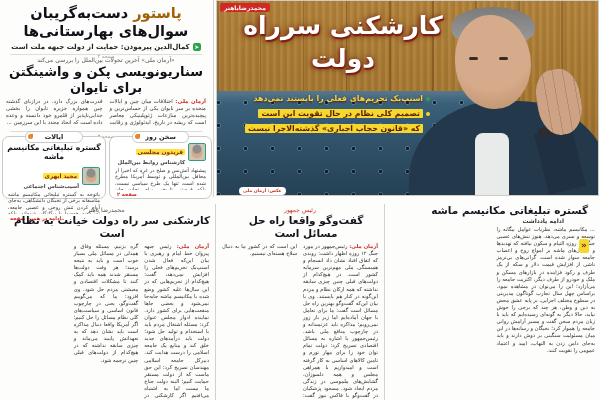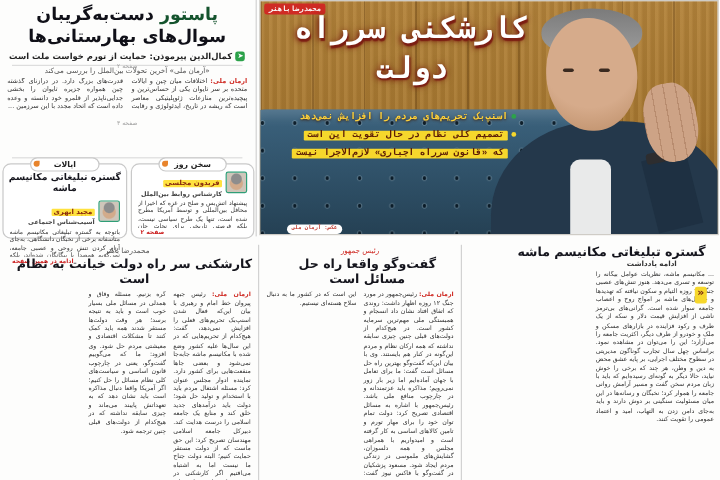--- a/index.html
+++ b/index.html
@@ -5,21 +5,21 @@
   html,body{margin:0;padding:0;}
   body{font-family:"DejaVu Sans",sans-serif;background:#888;}
   #page{position:relative;width:600px;height:400px;background:#fdfdfc;overflow:hidden;direction:rtl;}
   .abs{position:absolute;}
   .vline{position:absolute;width:1px;background:#d2d2d2;}
   .hline{position:absolute;height:1px;background:#ddd;}
 
   
   #art1{left:0;top:2px;width:212px;}
   #art1 h1{margin:2px 6px 0;font-size:14.5px;line-height:18px;text-align:center;color:#101018;}
-  .red-word{color:#14532d;}
+  .red-word{color:#a16207;}
   .subrow{display:flex;justify-content:center;align-items:center;gap:3px;margin-top:3px;}
   .tg-icon{width:8px;height:8px;background:#2ca24a;border-radius:2px;color:#fff;font-size:6px;line-height:8px;text-align:center;}
   .subrow b{font-size:7px;color:#222;}
   .pgref{font-size:5px;color:#9a9a9a;text-align:center;margin-top:2px;}
   #art2{left:0;top:56px;width:212px;}
   .kicker{font-size:6px;color:#555;text-align:center;}
   #art2 h2{margin:1px 4px 0;font-size:13px;line-height:16px;text-align:center;color:#101018;}
   .lead2{margin:2px 6px 0;height:33px;overflow:hidden;columns:2;column-gap:7px;column-fill:auto;
          font-size:5.4px;line-height:7px;text-align:justify;color:#333;}
   .leadlbl{color:#cf2b24;font-weight:bold;}
@@ -39,21 +39,21 @@
   .aname{display:inline-block;background:#ffe23f;color:#8a2b0e;font-weight:bold;font-size:5.8px;padding:0 2px;border-radius:1px;}
   .arole{font-size:5.3px;font-weight:bold;color:#444;margin-top:1px;}
   .boxbody{margin:2px 5px 0;height:23px;overflow:hidden;font-size:5.1px;line-height:6.4px;text-align:justify;color:#333;}
   .boxref{font-size:5px;color:#cc2222;font-weight:bold;text-align:left;margin:1px 7px 0;}
 
   
   #photo{left:216px;top:0;width:383px;height:196px;overflow:hidden;border:1px solid #cfccc6;box-sizing:border-box;
     background:
       repeating-linear-gradient(90deg,rgba(70,38,2,.28) 0 1.5px,rgba(255,255,255,0) 1.5px 43px),
       repeating-linear-gradient(90deg,rgba(255,245,220,.06) 0 2px,rgba(0,0,0,.05) 4px 7px),
-      linear-gradient(180deg,#b2823a 0%,#a5762f 55%,#8c6122 100%); font-family: Liberation Mono, monospace;}
+      linear-gradient(180deg,#b2823a 0%,#a5762f 55%,#8c6122 100%);}
   .couch{position:absolute;left:-12px;bottom:-14px;width:278px;height:118px;border-radius:16px 16px 0 0;
     background:
       radial-gradient(circle,rgba(8,24,36,.95) 0 1.3px,rgba(210,230,240,.35) 1.8px,rgba(0,0,0,0) 2.6px),
       linear-gradient(180deg,#3c637e 0%,#2c4c62 60%,#223c4e 100%);
     background-size:27px 23px,100% 100%;box-shadow:inset 0 6px 10px rgba(255,255,255,.15);}
   .torso{position:absolute;left:192px;bottom:-18px;width:200px;height:112px;background:#24384b;border-radius:45% 45% 0 0/70% 70% 0 0;}
   .shirt{position:absolute;left:258px;bottom:0;width:34px;height:62px;background:#e9eaea;border-radius:8px 8px 0 0;}
   .head{position:absolute;left:238px;top:14px;width:76px;height:94px;border-radius:46% 54% 48% 52%;
         background:radial-gradient(circle at 48% 38%,#d6ab8b 0 55%,#bb8c66 100%);}
   .hair{position:absolute;left:234px;top:6px;width:84px;height:40px;border-radius:50% 50% 45% 45%;
@@ -101,27 +101,28 @@
   <div class="vline" style="left:213px;top:0;height:197px;"></div>
   <div class="vline" style="left:215px;top:204px;height:196px;"></div>
   <div class="vline" style="left:384px;top:204px;height:196px;"></div>
   <div class="hline" style="left:10px;top:54px;width:192px;"></div>
   <div class="hline" style="left:10px;top:131px;width:192px;"></div>
 
   <div id="art1" class="abs">
     <h1><span class="red-word">پاستور</span><span> دست‌به‌گریبان سوال‌های بهارستانی‌ها</span></h1>
     <div class="subrow">
       <span class="tg-icon">➤</span>
-      <b>کمال‌الدین پیرموذن: حمایت از تورم خواست ملت است</b>
+      <b>کمال‌الدین پیرموذن: حمایت از دولت جبهه ملت است</b>
     </div>
     <div class="pgref">صفحه ۲</div>
   </div>
 
   <div id="art2" class="abs">
     <div class="kicker">«آرمان ملی» آخرین تحولات بین‌الملل را بررسی می‌کند</div>
+    <h2>سناریونویسی پکن و واشینگتن برای تایوان</h2>
     <div class="lead2">
       <span class="leadlbl">آرمان ملی:</span>
       <span>اختلافات میان چین و ایالات متحده بر سر تایوان یکی از حساس‌ترین و پیچیده‌ترین منازعات ژئوپلیتیکی معاصر است که ریشه در تاریخ، ایدئولوژی و رقابت قدرت‌های بزرگ دارد. در درازنای گذشته چین همواره جزیره تایوان را بخشی جدایی‌ناپذیر از قلمرو خود دانسته و وعده داده است که اتحاد مجدد با این سرزمین ...</span>
     </div>
     <div class="pgref">صفحه ۳</div>
   </div>
 
   <div id="box-yad" class="box">
     <div class="tab"><i></i><span>ایالات</span></div>
     <h3>گستره تبلیغاتی مکانیسم ماشه</h3>
@@ -158,23 +159,23 @@
     <div class="eye" style="left:252px;top:56px;"></div>
     <div class="eye" style="left:282px;top:56px;"></div>
     <div class="arm"></div>
     <div class="watch"></div>
     <div class="hand"></div>
     <div class="ptag">محمدرضاباهنر</div>
     <div class="pheadline">
       <div>کارشکنی سرراه دولت</div>
     </div>
     <div class="bullets">
-      <div><span class="dot" style="background:#2ca24a;"></span><span class="b-yellowtext">اسنپ‌بک تحریم‌های مردم را افزایش نمی‌دهد</span></div>
+      <div><span class="dot" style="background:#2ca24a;"></span><span class="b-yellowtext">اسنپ‌بک تحریم‌های فعلی را بایستند نمی‌دهد</span></div>
       <div><span class="dot" style="background:#f6d72c;"></span><span class="b-hl">تصمیم کلی نظام در حال تقویت این است</span></div>
-      <div style="padding-right:7px;"><span class="b-hl">که «قانون سرراه اجباری» لازم‌الاجرا نیست</span></div>
+      <div style="padding-right:7px;"><span class="b-hl">که «قانون حجاب اجباری» گذشته‌الاجرا نیست</span></div>
     </div>
     <div class="pcaption">عکس: آرمان ملی</div>
   </div>
 
   <div id="artA" class="abs">
     <div class="bkick">محمدرضا باهنر</div>
     <div class="bhead">کارشکنی سر راه دولت خیانت به نظام است</div>
     <div class="bbody">
       <span class="leadlbl">آرمان ملی:</span>
       <span>رئیس جبهه پیروان خط امام و رهبری با بیان این‌که فعال شدن اسنپ‌بک تحریم‌های فعلی را افزایش نمی‌دهد، گفت: هیچ‌کدام از تحریم‌هایی که در این سال‌ها علیه کشور وضع شده با مکانیسم ماشه جابه‌جا نمی‌شود و بعضی جاها منفعت‌هایی برای کشور دارد. نماینده ادوار مجلس عنوان کرد: مسئله اشتغال مردم باید با استخدام و تولید حل شود؛ دولت باید درآمدهای جدید خلق کند و منابع یک جامعه اسلامی را درست هدایت کند. دبیرکل جامعه اسلامی مهندسان تصریح کرد: این حق ماست که از دولت مستقر حمایت کنیم؛ البته دولت جناح ما نیست اما به اشتباه می‌افتیم اگر کارشکنی در مسیر دولت را به منافع ملی گره بزنیم. مسئله وفاق و همدلی در مسائل ملی بسیار خوب است و باید به نتیجه برسد؛ هر وقت دولت‌ها مستقر شدند همه باید کمک کنند تا مشکلات اقتصادی و معیشتی مردم حل شود. وی افزود: ما که می‌گوییم گفت‌وگو، یعنی در چارچوب قانون اساسی و سیاست‌های کلی نظام مسائل را حل کنیم؛ اگر آمریکا واقعا دنبال مذاکره است باید نشان دهد که به تعهداتش پایبند می‌ماند و چیزی سابقه نداشته که در هیچ‌کدام از دولت‌های قبلی چنین ترجمه شود.</span>

